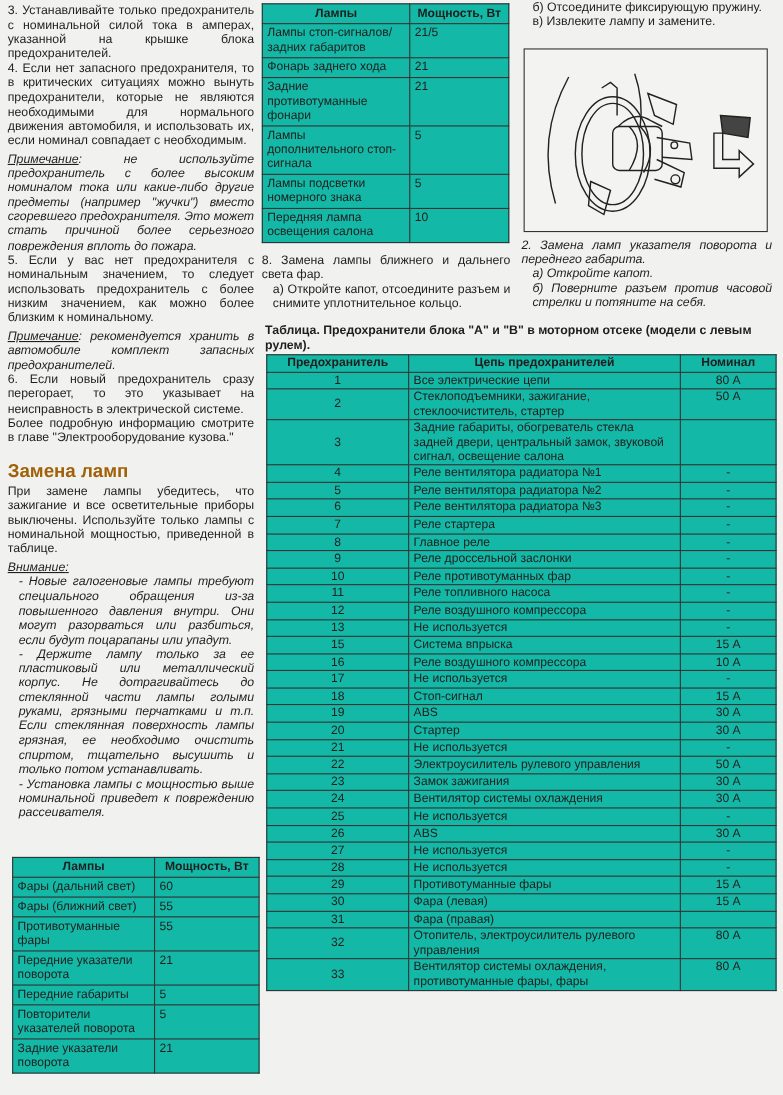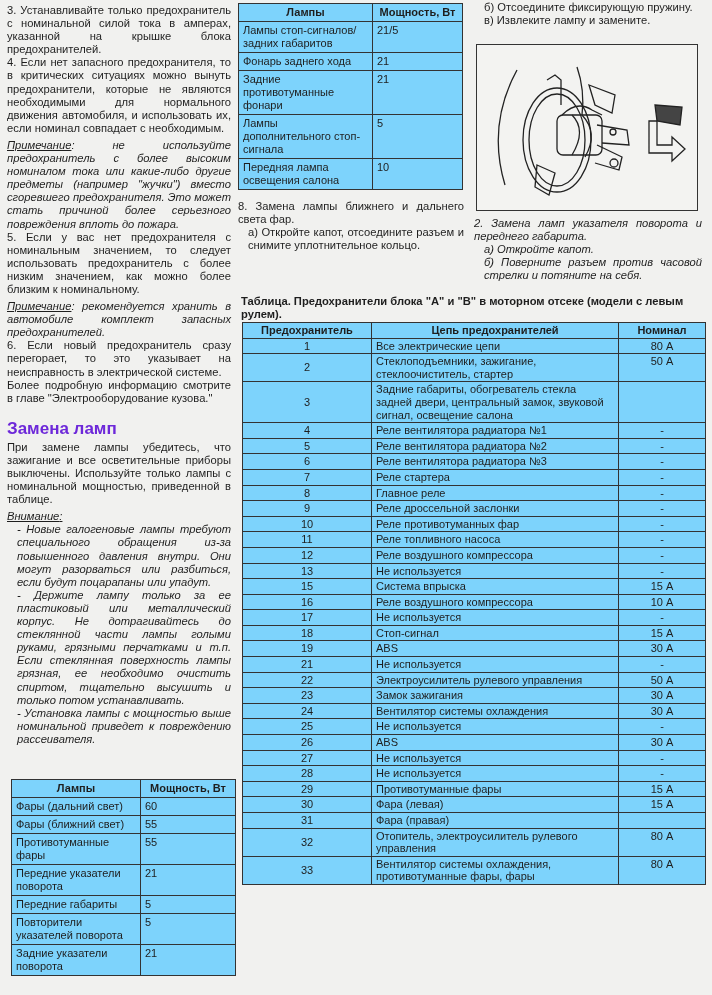--- a/index.html
+++ b/index.html
@@ -12,25 +12,25 @@
   }
   .col { position: absolute; font-size: 11.2px; line-height: 13.1px; }
   .col p { margin: 0; text-align: justify; }
   #col-left { left: 7px; top: 4px; width: 224px; }
   #col-mid { left: 238px; top: 3px; width: 226px; }
   #col-right { left: 474px; top: 1px; width: 230px; }
   .it { font-style: italic; }
   .u { text-decoration: underline; }
   h2 {
     font-size: 17px; font-weight: bold; margin: 14px 0 3px 0; line-height: 19px;
-    color: #6d28d9;
+    color: #a16207;
   }
   .indent { padding-left: 10px; }
   .gap { height: 4px; }
-  table { border-collapse: collapse; background: #7dd3fc; }
+  table { border-collapse: collapse; background: #14b8a6; }
   td, th {
     border: 1.2px solid #333; font-size: 11px; line-height: 13px;
     padding: 2px 4px; vertical-align: top; font-weight: normal;
   }
   th { font-weight: bold; text-align: center; vertical-align: middle; }
   td.c { text-align: left; }
   #lamps1 { position: absolute; left: 11px; top: 779px; width: 225px; }
   #lamps1 td:first-child { width: 120px; }
   #lamps2 { width: 225px; }
   #lamps2 td:first-child { width: 125px; }
@@ -125,20 +125,24 @@
         <tr>
           <td class="">Фонарь заднего хода</td>
           <td class="c">21</td>
         </tr>
         <tr>
           <td class="">Задние противотуманные фонари</td>
           <td class="c">21</td>
         </tr>
         <tr>
           <td class="">Лампы дополнительного стоп-сигнала</td>
+          <td class="c">5</td>
+        </tr>
+        <tr>
+          <td class="">Лампы подсветки номерного знака</td>
           <td class="c">5</td>
         </tr>
         <tr>
           <td class="">Передняя лампа освещения салона</td>
           <td class="c">10</td>
         </tr>
       </tbody>
   </table>
   <div style="height:10px"></div>
   <p>8. Замена лампы ближнего и дальнего света фар.</p>
@@ -276,20 +280,25 @@
         <td class="num">18</td>
         <td class="desc">Стоп-сигнал</td>
         <td class="rate">15 А</td>
       </tr>
       <tr>
         <td class="num">19</td>
         <td class="desc">ABS</td>
         <td class="rate">30 А</td>
       </tr>
       <tr>
+        <td class="num">20</td>
+        <td class="desc">Стартер</td>
+        <td class="rate">30 А</td>
+      </tr>
+      <tr>
         <td class="num">21</td>
         <td class="desc">Не используется</td>
         <td class="rate">-</td>
       </tr>
       <tr>
         <td class="num">22</td>
         <td class="desc">Электроусилитель рулевого управления</td>
         <td class="rate">50 А</td>
       </tr>
       <tr>

